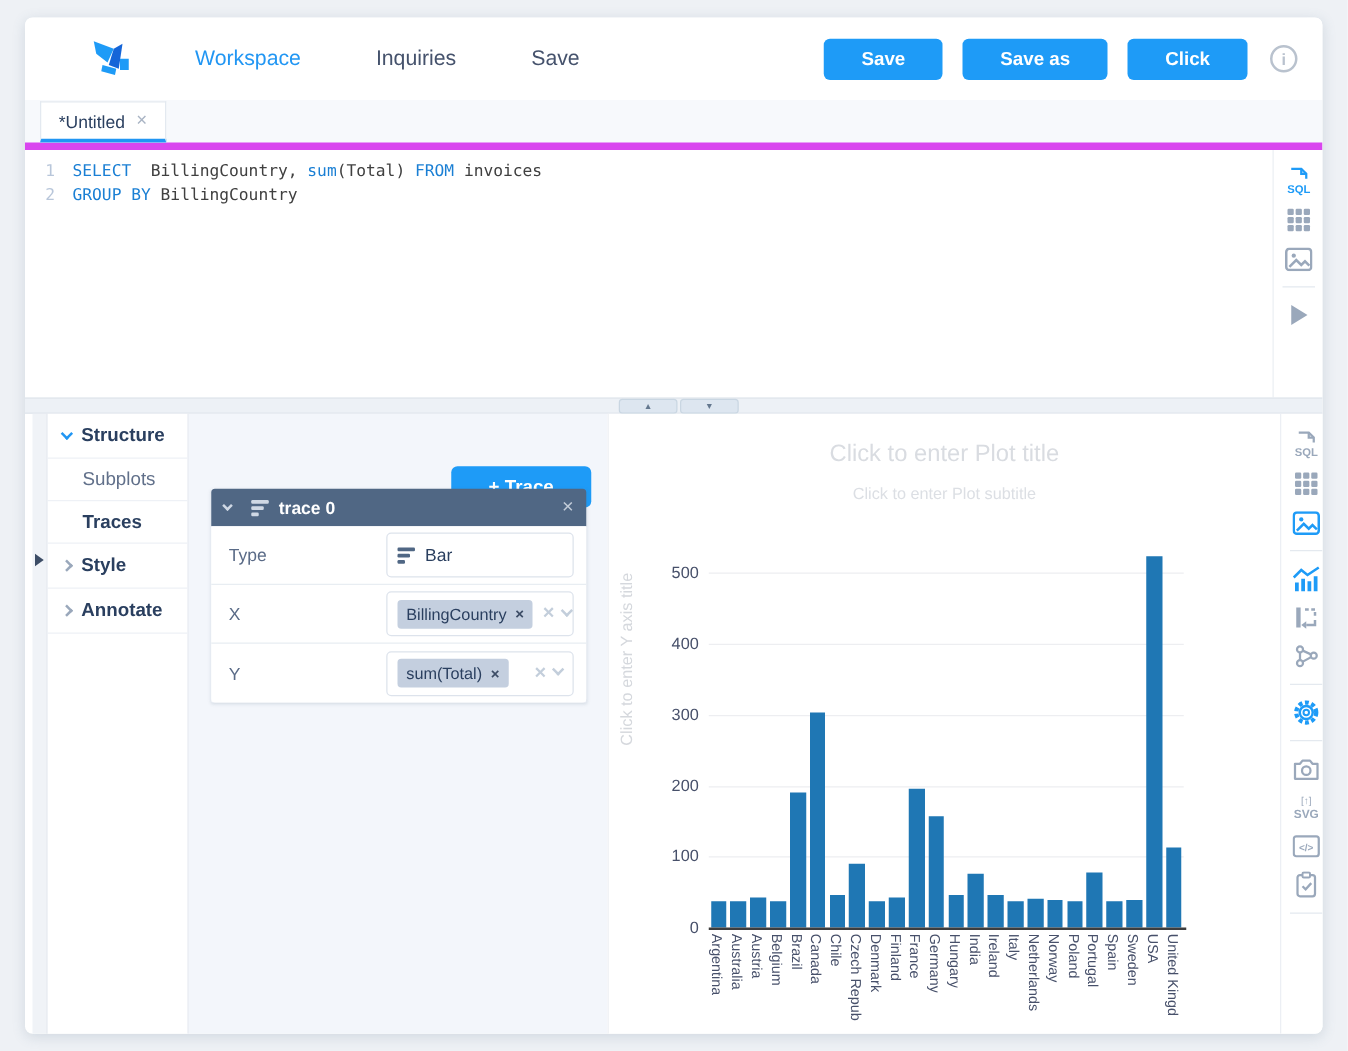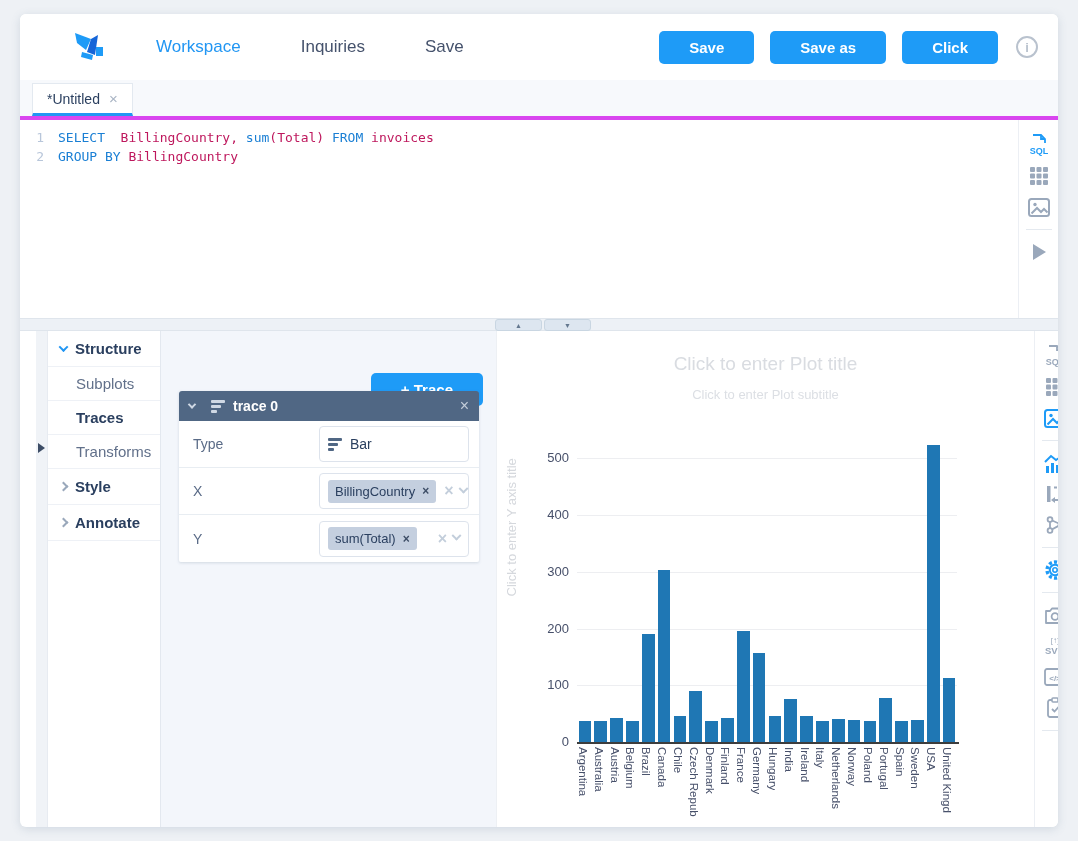--- a/index.html
+++ b/index.html
@@ -11,46 +11,46 @@
   #navbar { position:absolute; left:0; top:0; width:1038px; height:66px; background:#fff; display:flex; align-items:center; }
   #logo { margin-left:52px; width:34px; height:34px; cursor:pointer; }
   #nav-links { display:flex; margin-left:28px; gap:16px; }
   .nav-link { font-size:17px; color:#45526c; padding:10px 22px; cursor:pointer; }
   .nav-link.active { color:#2196f3; }
   #nav-right { margin-left:auto; display:flex; align-items:center; gap:16px; margin-right:20px; }
   .btn-primary { background:#1e9bf7; color:#fff; font-size:15px; font-weight:bold; border:none; border-radius:5px; padding:8px 30px; cursor:pointer; font-family:"Liberation Sans",sans-serif; }
   #info-icon { width:22px; height:22px; border:2px solid #b9c2ce; border-radius:50%; color:#b9c2ce; font-size:13px; font-weight:bold; display:flex; align-items:center; justify-content:center; cursor:pointer; margin-left:2px; }
 
   
-  #tabbar { position:absolute; left:0; top:66px; width:1038px; height:40px; background:#f7f9fc; border-bottom:4px solid #d946ef; }
+  #tabbar { position:absolute; left:0; top:66px; width:1038px; height:40px; background:#f7f9fc; border-bottom:6px solid #d946ef; }
   #tab { position:absolute; left:12px; bottom:0; height:33px; background:#fff; border:1px solid #e3e9f0; border-bottom:3px solid #2196f3; display:flex; align-items:center; padding:0 14px; gap:9px; cursor:pointer; }
   #tab-title { font-size:14px; color:#2a3f5f; }
   .close-x { color:#a9b4c4; font-size:15px; cursor:pointer; line-height:1; }
 
   
   #editor { position:absolute; left:0; top:106px; width:998px; height:198px; background:#fff; font-family:"DejaVu Sans Mono","Liberation Mono",monospace; font-size:13px; padding-top:8px; }
   .code-row { display:flex; height:19px; line-height:19px; white-space:pre; }
   .code-gutter { width:38px; text-align:right; padding-right:14px; color:#b8c6da; user-select:none; }
   .tok-kw { color:#1a7fd4; }
-  .tok-plain { color:#be185d; }
+  .tok-plain { color:#404040; }
 
   
   .rail { position:absolute; width:40px; background:#fff; border-left:1px solid #eceff4; display:flex; flex-direction:column; align-items:center; padding-top:13px; gap:7px; }
   #editor-rail { left:998px; top:106px; height:198px; }
   #chart-rail { left:998px; top:317px; height:496px; }
   .rail-icon { width:24px; height:24px; color:#9aa8bb; cursor:pointer; display:flex; align-items:center; justify-content:center; flex:none; }
   .rail-icon.active { color:#1e9bf7; }
   .rail-div { width:26px; height:1px; background:#e4e9ef; margin:3px 0; flex:none; }
 
   
   #splitter { position:absolute; left:0; top:304px; width:1038px; height:13px; background:#edf1f6; border-top:1px solid #dfe5ec; border-bottom:1px solid #dfe5ec; }
   .split-btn { position:absolute; top:0; width:47px; height:12px; background:#dde6f0; border:1px solid #c9d6e2; border-radius:3px; font-size:7px; color:#64788f; display:flex; align-items:center; justify-content:center; cursor:pointer; }
 
   
-  #bottom { position:absolute; left:16px; top:317px; width:1038px; height:496px; display:flex; }
+  #bottom { position:absolute; left:6px; top:317px; width:1038px; height:496px; display:flex; }
   #strip { width:12px; background:#f0f3f7; position:relative; border-right:1px solid #e7ebf1; }
   #strip-toggle { position:absolute; left:2px; top:112px; width:0; height:0; border-top:5px solid transparent; border-bottom:5px solid transparent; border-left:7px solid #3d4d66; cursor:pointer; }
 
   #side-panel { width:113px; background:#fff; border-right:1px solid #e3e8ef; }
   .side-item { display:flex; align-items:center; font-size:15px; color:#61708a; cursor:pointer; border-bottom:1px solid #eef1f6; }
   .side-item.section { padding:9px 8px 9px 12px; color:#2a3f5f; font-weight:bold; }
   .side-item.child { padding:8px 8px 8px 28px; }
   .side-item.child.active { color:#2a3f5f; font-weight:bold; }
   .chev { display:inline-block; width:7px; height:7px; border-right:2px solid #9aa8bb; border-bottom:2px solid #9aa8bb; margin-right:8px; flex:none; }
   .chev.down { transform:rotate(45deg) translate(-1px,-1px); border-color:#2196f3; }
@@ -186,23 +186,20 @@
       <div id="side-panel">
           <div class="side-item section">
             <span class="chev down"></span>
             <span>Structure</span>
           </div>
           <div class="side-item child">
             <span>Subplots</span>
           </div>
           <div class="side-item child active">
             <span>Traces</span>
-          </div>
-          <div class="side-item child">
-            <span>Transforms</span>
           </div>
           <div class="side-item section">
             <span class="chev right"></span>
             <span>Style</span>
           </div>
           <div class="side-item section">
             <span class="chev right"></span>
             <span>Annotate</span>
           </div>
         </div>

